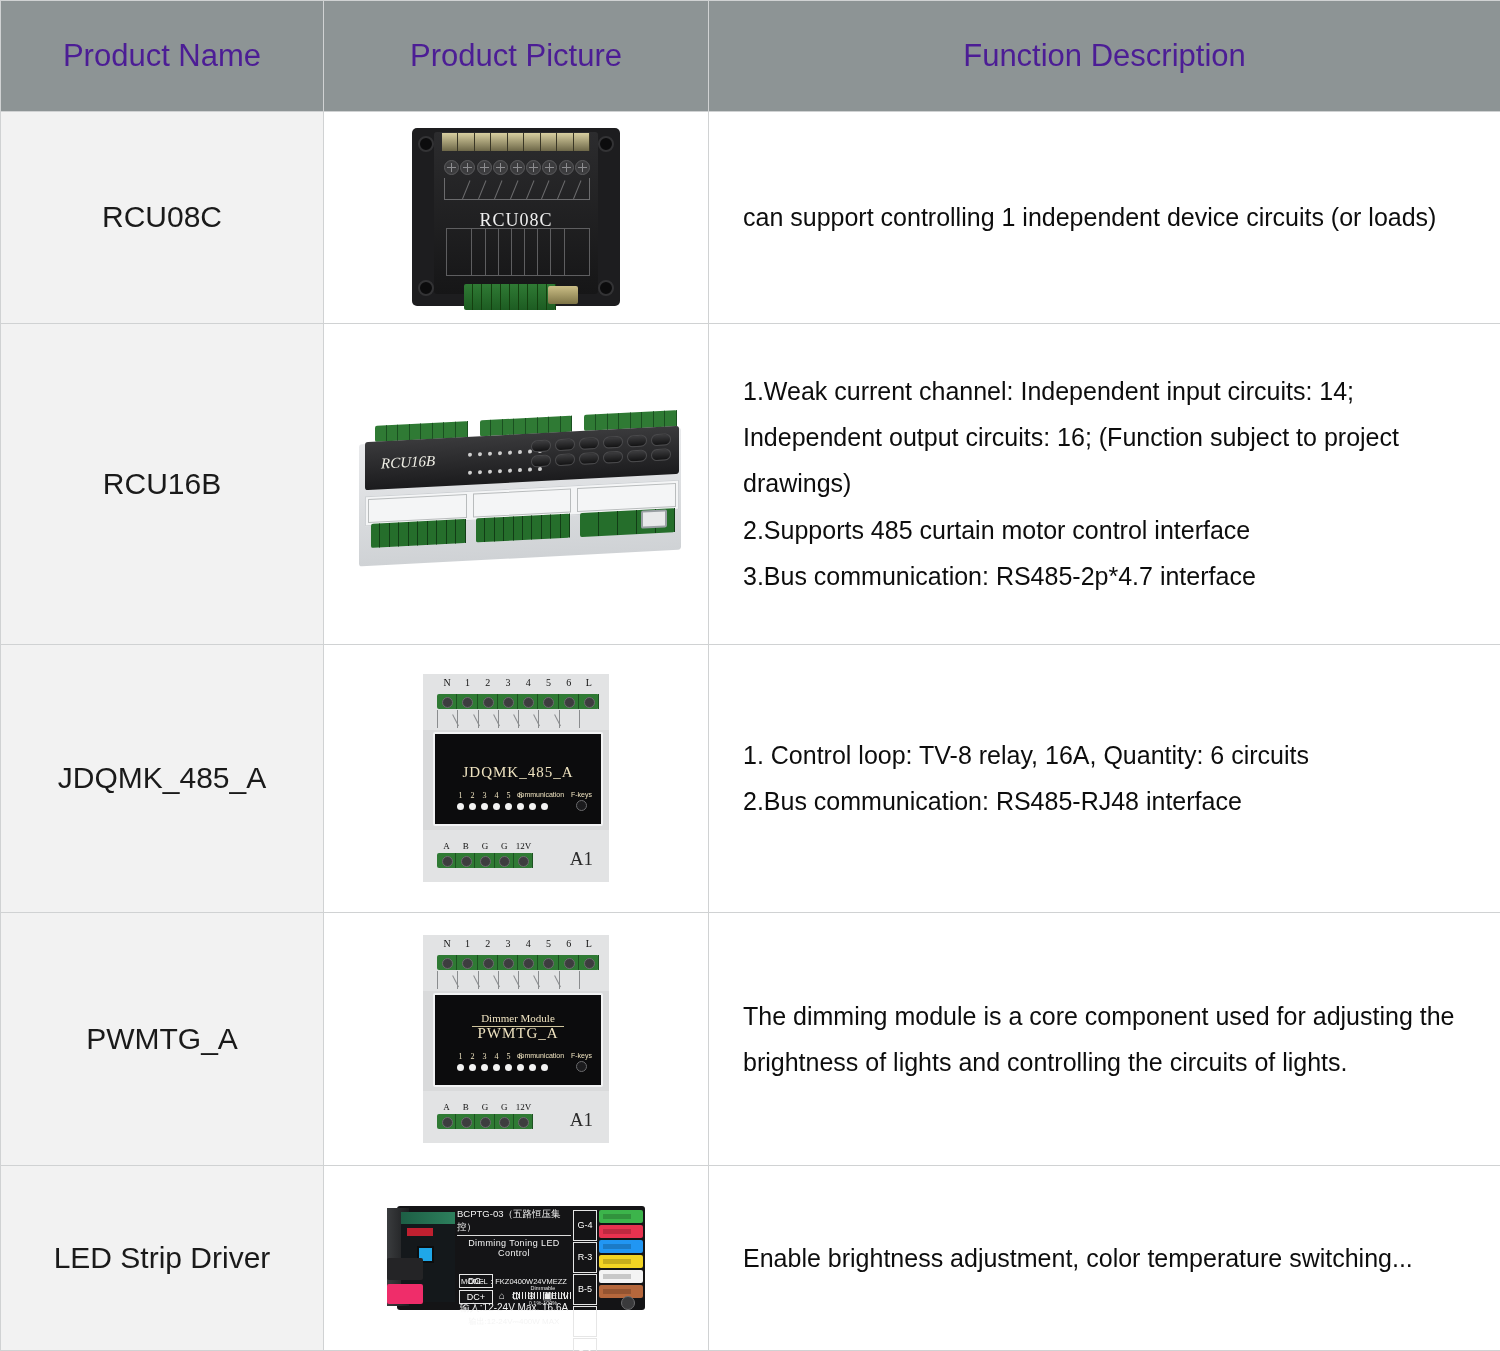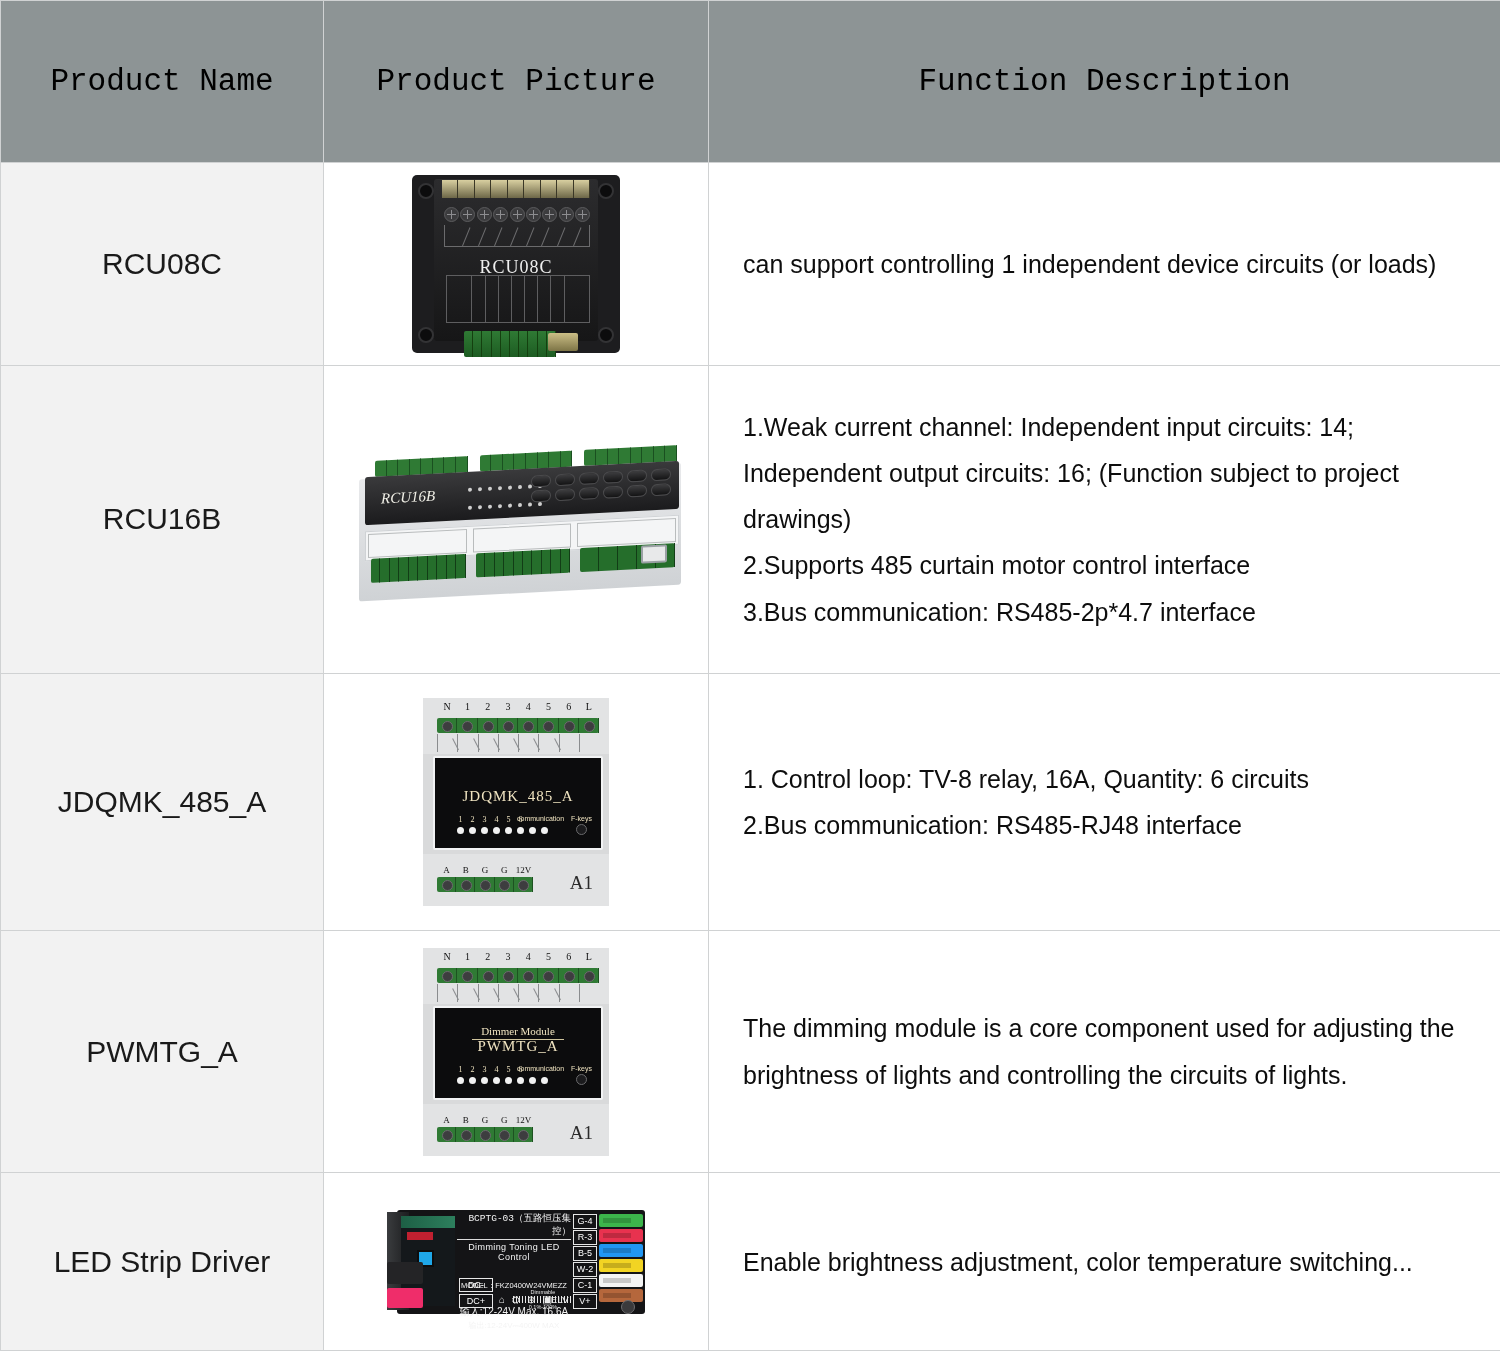--- a/index.html
+++ b/index.html
@@ -15,27 +15,26 @@
     border-collapse: collapse;
     table-layout: fixed;
   }
   .product-table td, .product-table th {
     border: 1px solid #d0d2d3;
     padding: 0;
     vertical-align: middle;
   }
   thead th {
     background: #8d9495;
-    color: #000000;
+    color: #4c1d95;
     font-weight: 400;
     font-size: 31px;
-    height: 162px;
+    height: 111px;
     border-color: #b9bcbd;
     text-align: center;
-    font-family: Liberation Mono, monospace;
   }
   .col-name   { width: 323px; }
   .col-pic    { width: 385px; }
   .col-desc   { width: 792px; }
 
   td.name-cell {
     background: #f2f2f2;
     text-align: center;
     font-size: 30px;
     color: #1a1a1a;
@@ -299,22 +298,22 @@
   }
   .led .blackterm{
     position:absolute; left:0; bottom:38px; width:36px; height:22px;
     background:#242426; border-radius:2px;
   }
   .led .label{
     position:absolute; left:70px; right:74px; top:10px; bottom:10px;
     color:#f4f4f4;
   }
   .led .l1{
-    font-size:9.5px; text-align:right; border-bottom:1px solid #dcdcdc;
-    padding-bottom:1px; font-family:Liberation Mono, monospace;
+    font-size:9.5px; text-align:left; border-bottom:1px solid #dcdcdc;
+    padding-bottom:1px; font-family:Liberation Sans, sans-serif;
   }
   .led .l2{ font-size:9px; text-align:center; margin-top:2px; letter-spacing:.4px;}
   .led .l3{ font-size:7.5px; margin-top:19px; text-align:center;}
   .led .l4{ font-size:10px; margin-top:14px; text-align:center;}
   .led .l5{ font-size:8px; margin-top:1px; text-align:center;}
   .led .dcbox{
     position:absolute; left:2px; bottom:4px; width:34px;
     font-size:9px; color:#fff;
   }
   .led .dcbox div{
@@ -333,21 +332,21 @@
   }
   .led .dimbar{
     height:7px; background:repeating-linear-gradient(90deg,#e8e8e8 0 1px,transparent 1px 3px);
     margin:1px 0;
   }
   .led .termcol{
     position:absolute; right:48px; top:12px; width:24px;
     font-size:9px; color:#fff;
   }
   .led .termcol div{
-    border:1px solid #e6e6e6; text-align:center; margin-bottom:1px; padding:0px 0;
+    border:1px solid #e6e6e6; text-align:center; margin-bottom:1px; padding:8px 0;
     font-size:9px; line-height:13px;
   }
   .led .wires2{
     position:absolute; right:2px; top:12px; width:44px;
   }
   .led .wires2 div{
     height:13px; margin-bottom:2px; border-radius:2px; position:relative;
   }
   .led .wires2 div::after{
     content:""; position:absolute; left:4px; top:4px; width:28px;height:5px;

